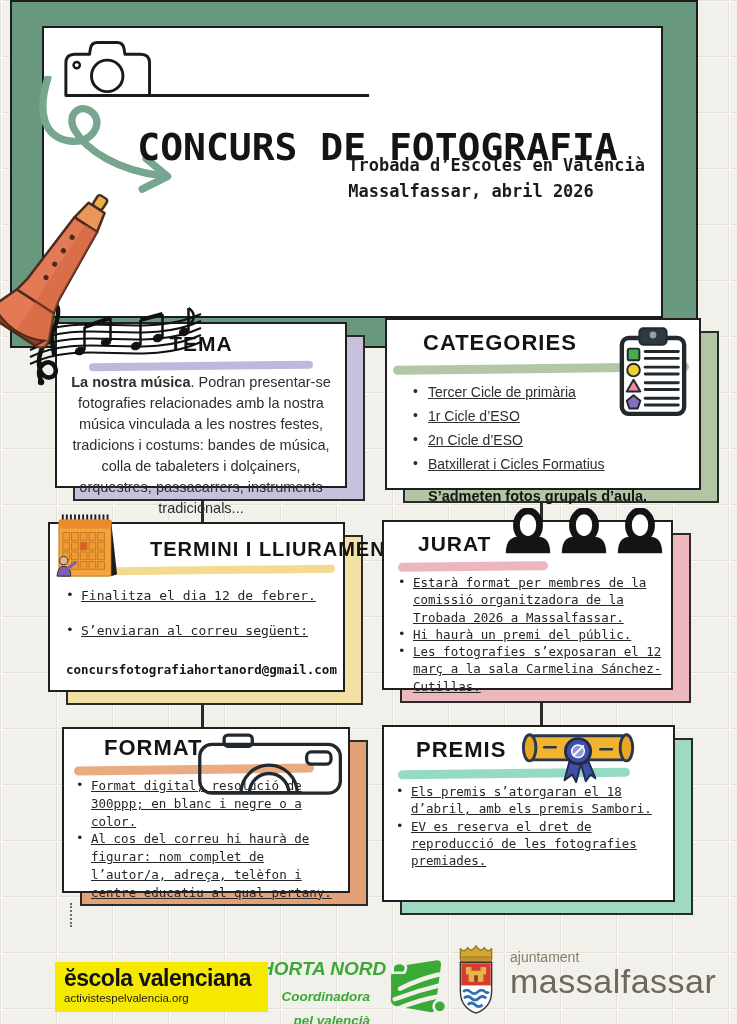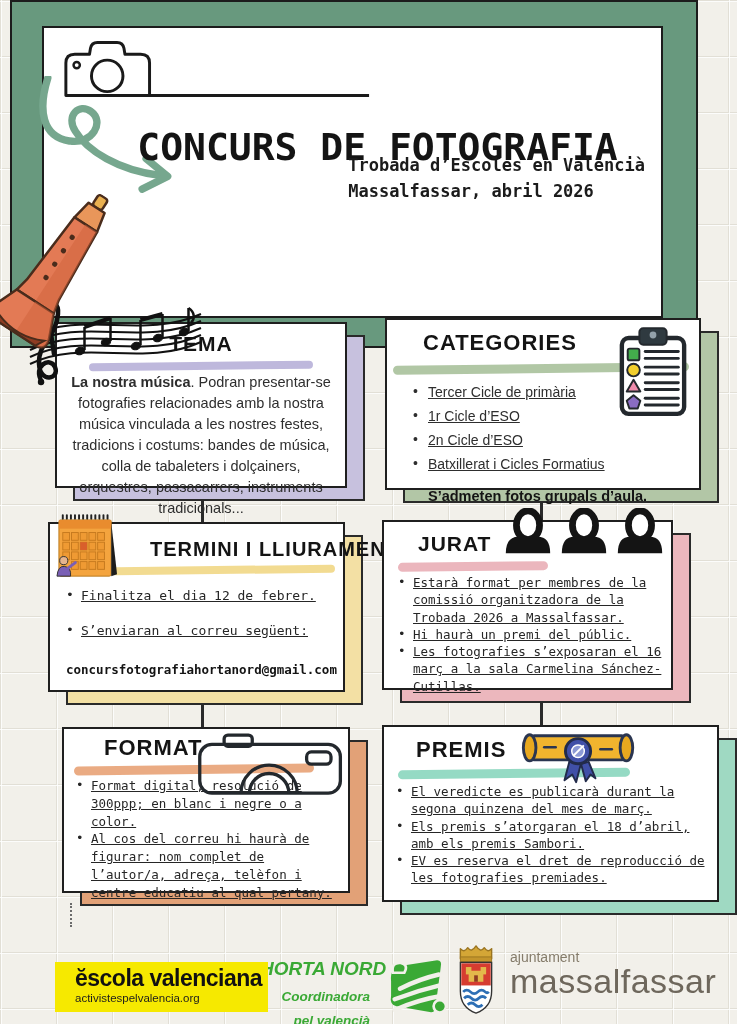--- a/index.html
+++ b/index.html
@@ -73,29 +73,29 @@
   .jurat .hl{left:14px; top:40px; width:150px; height:9px;}
   .jurat .bullets{left:14px; top:52px; right:4px; font-size:12.5px; line-height:1.38;}
   .busts{position:absolute; right:4px; top:-14px; display:flex; gap:2px;}
   
   .format{left:62px; top:727px; width:288px; height:166px;}
   .format .card-title{left:40px; top:6px; font-size:22px;}
   .format .hl{left:10px; top:36px; width:240px; height:9px; z-index:0;}
   .format .bullets{left:12px; top:48px; right:4px; font-size:12.5px; line-height:1.42;}
   .format-camera{position:absolute; right:2px; top:4px; z-index:1;}
   
-  .premis{left:382px; top:725px; width:293px; height:177px;padding-left:44px;}
+  .premis{left:382px; top:725px; width:293px; height:177px;}
   .premis .card-title{left:32px; top:10px; font-size:22px;}
   .premis .hl{left:14px; top:42px; width:232px; height:9px;}
   .premis .bullets{left:12px; top:56px; right:2px; font-size:12.5px; line-height:1.38;}
   .diploma{position:absolute; left:132px; top:0px;}
   .dotline{position:absolute; left:70px; top:903px; height:24px; border-left:2px dotted #6b6b6b; z-index:0;}
   
   .escola-box{position:absolute; left:55px; top:962px; width:213px; height:50px;
-    background:#f6e900; box-sizing:border-box; padding:3px 9px 0 20px; z-index:2;}
+    background:#f6e900; box-sizing:border-box; padding:3px 9px 0 9px; z-index:2;}
   .escola-name{margin:0; font-size:23px; font-weight:bold; letter-spacing:-0.5px; color:#111; white-space:nowrap;}
   .escola-url{margin:0; font-size:11.5px; color:#1d1d1d;}
   .horta{position:absolute; left:260px; top:958px; width:118px; text-align:right;
     color:#3aa935; font-style:italic; font-weight:bold; line-height:1.2;}
   .horta-name{margin:0; font-size:19px; white-space:nowrap;}
   .horta-sub{margin:8px; font-size:13.5px;}
   .horta-mark{position:absolute; left:384px; top:954px;}
   .shield{position:absolute; left:453px; top:942px;}
   .ajunt{position:absolute; left:510px; top:950px; line-height:1;}
   .ajunt-small{margin:0; font-size:14px; color:#857c6b;}
@@ -278,21 +278,21 @@
   </section>
 
   <section class="card jurat">
     <div class="shadow" style="background: rgb(236, 183, 189);"></div>
     <div class="face">
       <h2 class="card-title">JURAT</h2>
       <div class="hl" style="background: rgb(231, 169, 177);"></div>
       <ul class="bullets mono">
           <li>Estarà format per membres de la comissió organitzadora de la Trobada 2026 a Massalfassar.</li>
           <li>Hi haurà un premi del públic.</li>
-          <li>Les fotografies s’exposaran el 16 març a la sala Carmelina Sánchez-Cutillas.</li>
+          <li>Les fotografies s’exposaran el 12 març a la sala Carmelina Sánchez-Cutillas.</li>
         </ul>
       <div class="busts">
         <svg width="54" height="46" viewBox="0 0 56 46">
           <ellipse cx="28" cy="17" rx="12" ry="15" fill="#fff" stroke="#141414" stroke-width="7"></ellipse>
           <path d="M5,46 Q5,29 18,29 L38,29 Q51,29 51,46 Z" fill="#141414"></path>
         </svg>
         <svg width="54" height="46" viewBox="0 0 56 46">
           <ellipse cx="28" cy="17" rx="12" ry="15" fill="#fff" stroke="#141414" stroke-width="7"></ellipse>
           <path d="M5,46 Q5,29 18,29 L38,29 Q51,29 51,46 Z" fill="#141414"></path>
         </svg>
@@ -338,21 +338,20 @@
           <line x1="28" y1="21" x2="40" y2="21"></line>
             <line x1="86" y1="23" x2="98" y2="23"></line>
         </g>
         <path d="M54,36 L49,55 L57,49 L61,57 L66,38 Z" fill="#4050a8" stroke="#222b4a" stroke-width="2" stroke-linejoin="round"></path>
         <path d="M66,38 L71,56 L76,49 L81,53 L74,36 Z" fill="#4050a8" stroke="#222b4a" stroke-width="2" stroke-linejoin="round"></path>
         <circle cx="63" cy="25" r="13" fill="#4050a8" stroke="#222b4a" stroke-width="3"></circle>
         <circle cx="63" cy="25" r="6.5" fill="#8c9ad6" stroke="#fff" stroke-width="1.5"></circle>
         <line x1="58" y1="30" x2="69" y2="19" stroke="#fff" stroke-width="2"></line>
       </svg>
       <ul class="bullets mono">
-          <li>El veredicte es publicarà durant la segona quinzena del mes de març.</li>
           <li>Els premis s’atorgaran el 18 d’abril, amb els premis Sambori.</li>
           <li>EV es reserva el dret de reproducció de les fotografies premiades.</li>
         </ul>
     </div>
   </section>
 
   <div class="escola-box" style="background: rgb(246, 233, 0);">
     <p class="escola-name">ĕscola valenciana</p>
     <p class="escola-url">activistespelvalencia.org</p>
   </div>

